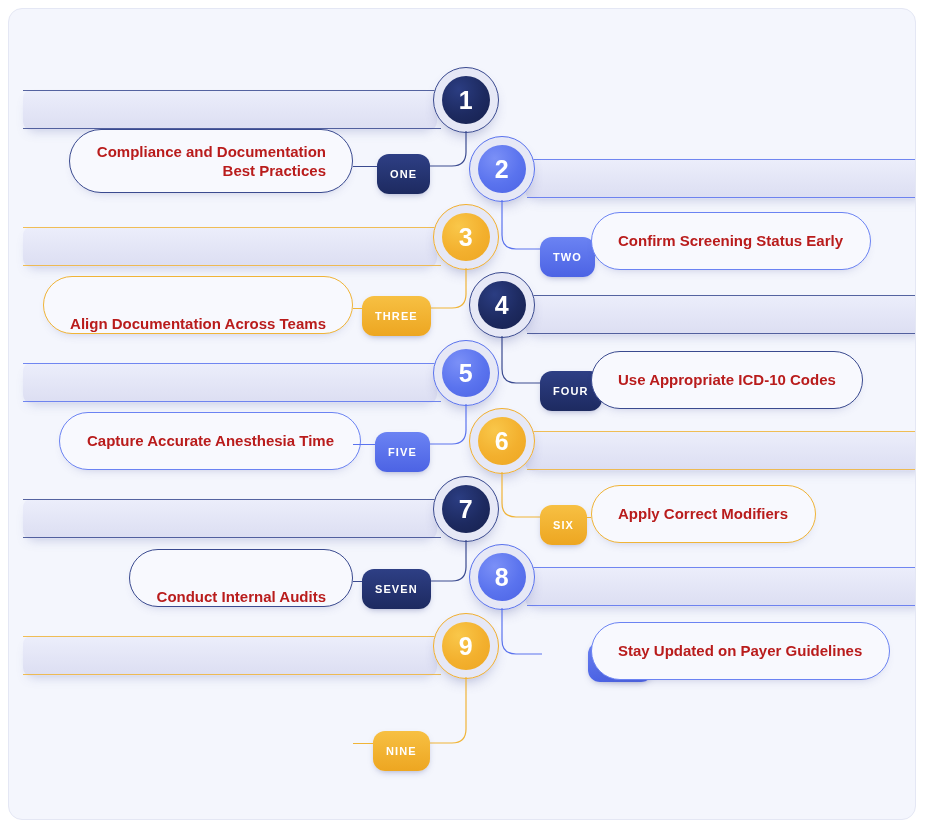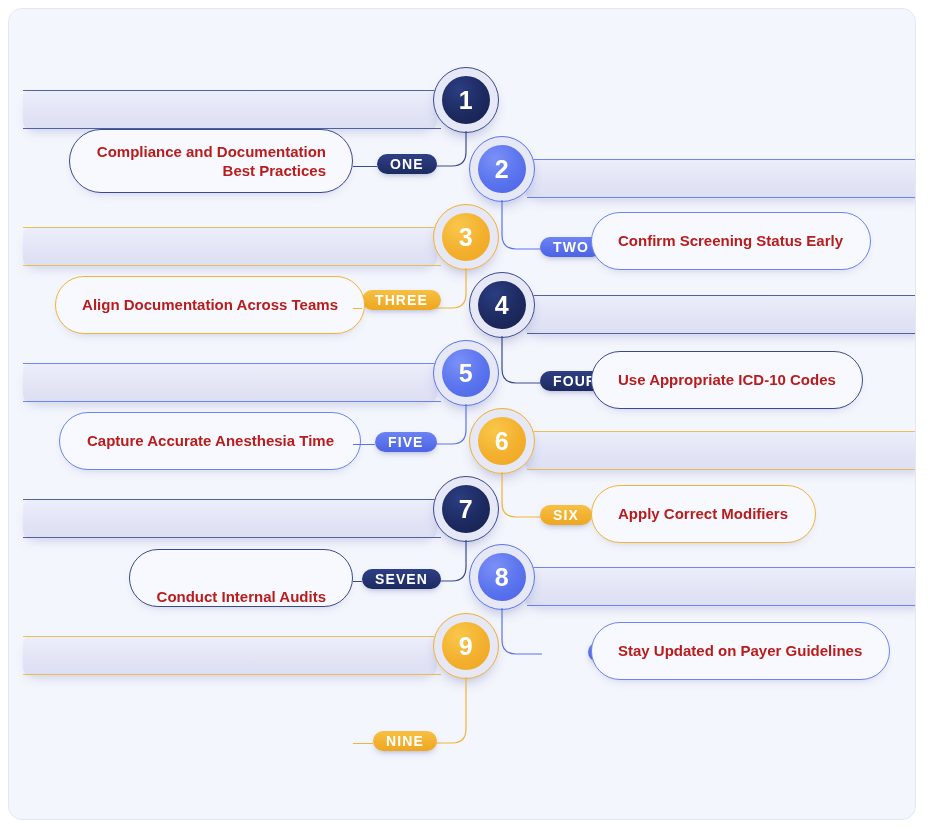--- a/index.html
+++ b/index.html
@@ -56,23 +56,23 @@
   .blue  .ring{border-color:#5a73ee;}
   .amber .disc{background:radial-gradient(circle at 35% 28%,#f9c74a 0%,#f3b02e 55%,#eda621 100%);}
   .amber .ring{border-color:#f3b02e;}
 
   
   .elbow{position:absolute;}
   .elbow svg{display:block;overflow:visible;}
 
   
   .pill{
-    position:absolute;height:20px;border-radius:12px;
+    position:absolute;height:40px;border-radius:12px;
     display:flex;align-items:center;justify-content:center;
-    color:#ffffff;font-size:14px;font-weight:bold;
+    color:#ffffff;font-size:11px;font-weight:bold;
     letter-spacing:1.1px;padding:0 13px;
     box-shadow:0 3px 7px -3px rgba(60,70,140,.5);
     white-space:nowrap;
   }
   .pill.navy {background:linear-gradient(180deg,#2e3f85 0%,#1d2a60 100%);}
   .pill.blue {background:linear-gradient(180deg,#6b83f3 0%,#4c63e4 100%);}
   .pill.amber{background:linear-gradient(180deg,#f7c043 0%,#eda621 100%);}
 
   
   .label{
@@ -132,22 +132,22 @@
     <div class="tie" style="top: 256px; background: rgb(240, 180, 55); opacity: 0.85; left: 14px; width: 418px;"></div>
     <div class="circ amber" style="left: 424px; top: 195px;">
       <span class="ring"></span>
       <span class="disc">3</span>
     </div>
     <div class="elbow" style="top: 259px; left: 417px; width: 40px; height: 40px;">
       <svg width="40" height="40">
         <path d="M 40 0 L 40 26 Q 40 40 26 40 L 0 40" fill="none" stroke="#f0b437" stroke-width="1.2"></path>
       </svg>
     </div>
-    <div class="pill amber" style="top: 281px; left: 353px;">THREE</div>
-    <div class="label amber lt" style="top: 267px; width: 310px; left: 46px;">
+    <div class="pill amber" style="top: 287px; left: 353px;">THREE</div>
+    <div class="label amber lt" style="top: 267px; width: 310px; left: 34px; align-items: flex-end;">
       <span>Align Documentation Across Teams</span>
     </div>
     <div class="bar right" style="top: 286px; width: 402px; right: -12px;"></div>
     <div class="tie" style="top: 286px; background: rgb(58, 74, 143); opacity: 0.85; left: 518px; right: -12px;"></div>
     <div class="tie" style="top: 324px; background: rgb(58, 74, 143); opacity: 0.85; left: 518px; right: -12px;"></div>
     <div class="circ navy" style="left: 460px; top: 263px;">
       <span class="ring"></span>
       <span class="disc">4</span>
     </div>
     <div class="elbow" style="top: 327px; left: 493px; width: 40px; height: 47px;">

